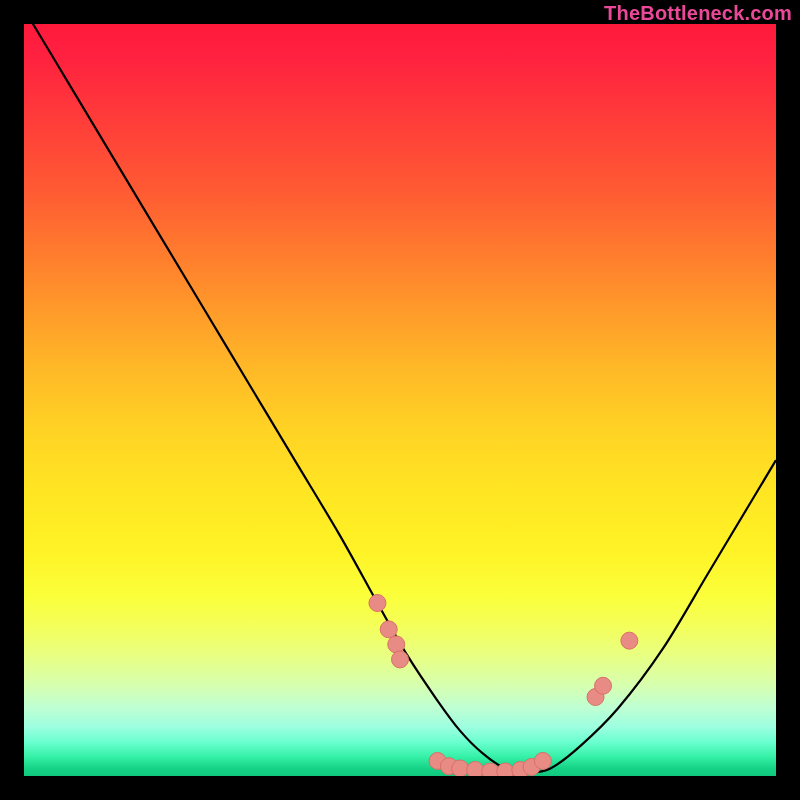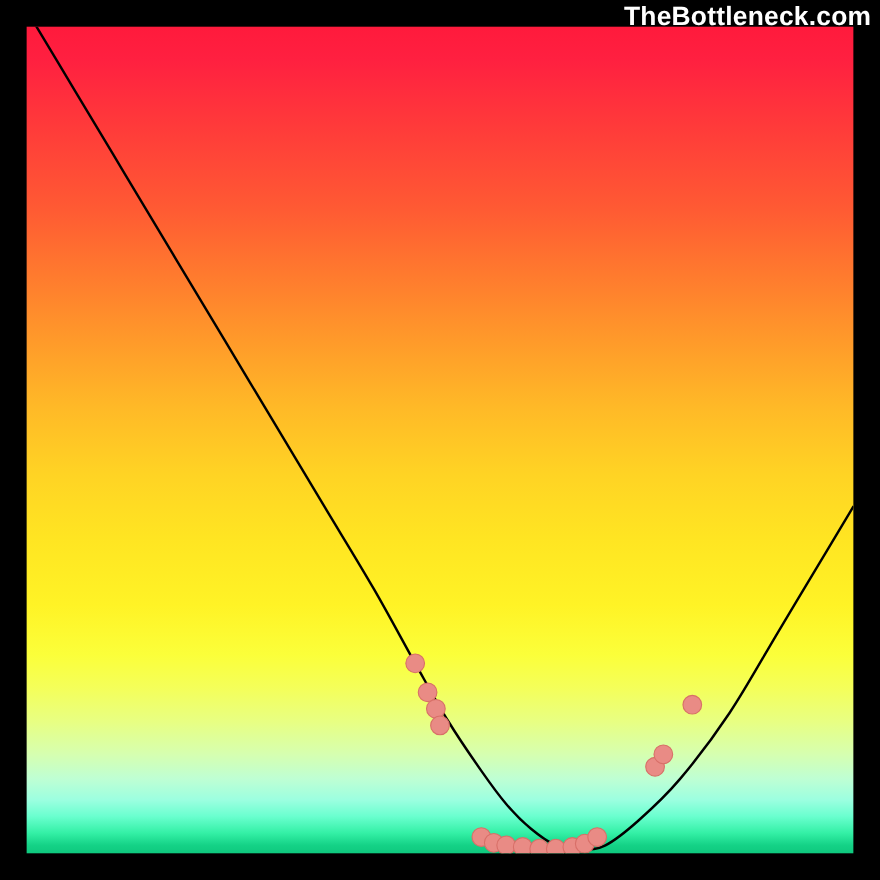--- a/index.html
+++ b/index.html
@@ -41,23 +41,23 @@
       #6affcf 95.5%,
       #34f0a6 97.5%,
       #14d286 99%,
       #0fc87e 100%);
   }
   .watermark {
     position: absolute;
     top: 2px;
     right: 8px;
     font-family: Arial, Helvetica, sans-serif;
-    font-size: 24px;
+    font-size: 20px;
     font-weight: 600;
-    color: #ffffff;
+    color: #ec4899;
     letter-spacing: 0.2px;
   }
   svg.curve {
     position: absolute;
     inset: 0;
   }
   .dot {
     fill: #e98b85;
     stroke: #d86f68;
     stroke-width: 1;

